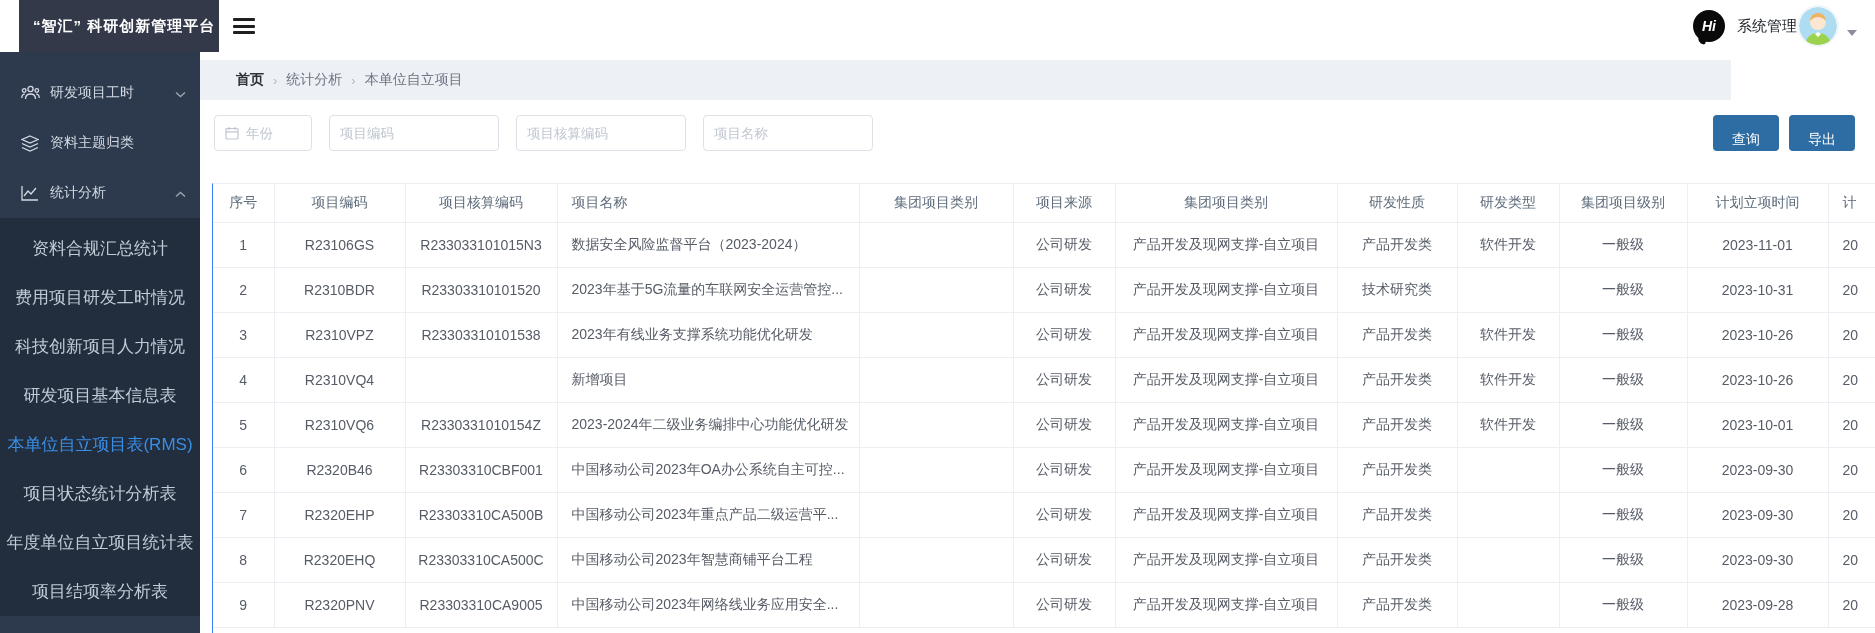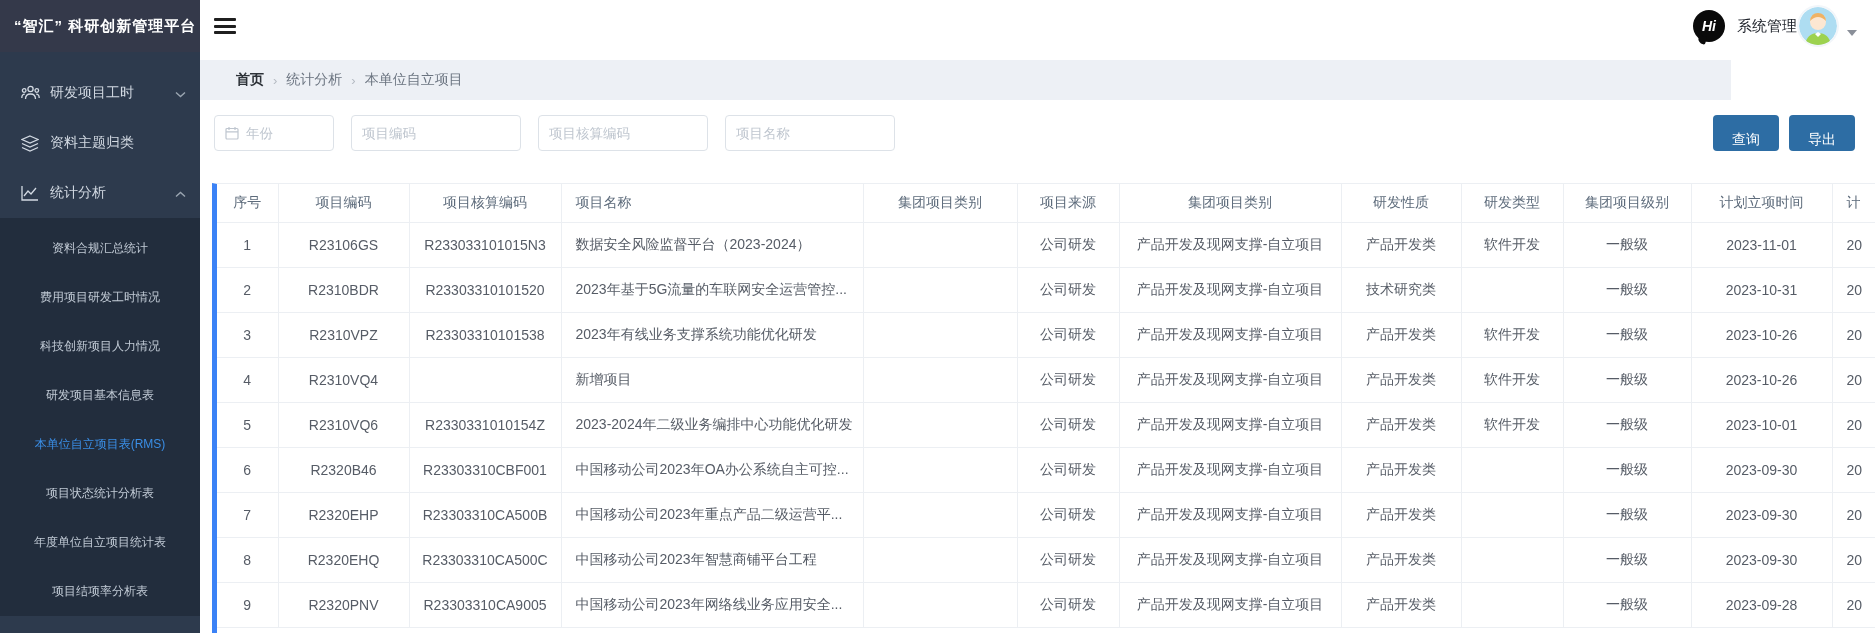--- a/index.html
+++ b/index.html
@@ -1,59 +1,59 @@
 <!DOCTYPE html>
 <html><head>
 <meta charset="utf-8">
 <style>
   * { box-sizing: border-box; margin: 0; padding: 0; }
   html, body { width: 1875px; height: 633px; overflow: hidden; }
   body { font-family: "Liberation Sans", "DejaVu Sans", sans-serif; background: #ffffff; position: relative; }
 
   
-  .topbar { position: absolute; top: 0; left: 0; width: 1875px; height: 52px; background: #ffffff; z-index: 30; display: flex; align-items: center; }
+  .topbar { position: absolute; top: 0; left: 0; width: 1875px; height: 52px; background: #ffffff; z-index: 30; display: flex; align-items: center; padding-left: 19px; }
   .logo-block { width: 200px; height: 52px; background: #34394a; color: #ffffff; display: flex; align-items: center; padding-left: 14px; font-size: 15px; font-weight: bold; letter-spacing: 1px; flex: none; }
   .hamburger { margin-left: 12px; width: 26px; height: 22px; display: flex; flex-direction: column; justify-content: space-between; padding: 3px 2px; cursor: pointer; }
   .hamburger span { display: block; height: 3px; background: #1f1f1f; border-radius: 1px; }
   .topbar-right { margin-left: auto; display: flex; align-items: center; padding-right: 18px; gap: 8px; }
   .hi-bubble { width: 32px; height: 32px; background: #0a0a0a; border-radius: 50% 50% 50% 50%; color: #fff; font-style: italic; font-weight: bold; font-size: 14px; display: flex; align-items: center; justify-content: center; position: relative; }
   .hi-bubble:after { content: ""; position: absolute; bottom: -2px; left: 5px; width: 8px; height: 8px; background: #0a0a0a; border-radius: 0 0 2px 6px; transform: rotate(12deg); }
   .user-name { font-size: 15px; color: #1d2129; margin-left: 4px; }
   .avatar { width: 38px; height: 38px; border-radius: 50%; overflow: hidden; flex: none; margin-left: -6px; box-shadow: 0 0 0 2px #f2f6fa; }
   .caret-down { width: 0; height: 0; border-left: 5px solid transparent; border-right: 5px solid transparent; border-top: 6px solid #8a8f99; margin-top: 14px; margin-left: 2px; }
 
   
   .sidebar { position: absolute; top: 52px; left: 0; width: 200px; height: 581px; background: #2d3a4d; z-index: 20; }
   .side-parents { padding-top: 16px; background: #2d3a4d; }
   .side-parent { height: 50px; display: flex; align-items: center; padding: 0 14px 0 20px; color: #d3dae3; font-size: 14px; cursor: pointer; }
   .side-parent .p-icon { width: 20px; height: 20px; margin-right: 10px; flex: none; display: flex; align-items: center; justify-content: center; }
   .side-parent .p-label { flex: 1; }
   .side-parent .p-chevron { flex: none; }
   .side-sub { background: #222d3d; padding: 6px 0 0 0; }
-  .side-sub-item { height: 49px; line-height: 49px; text-align: center; color: #c2cbd6; font-size: 12px; cursor: pointer; white-space: nowrap; overflow: hidden; }
+  .side-sub-item { height: 49px; line-height: 49px; text-align: center; color: #c2cbd6; font-size: 17px; cursor: pointer; white-space: nowrap; overflow: hidden; }
   .side-sub-item.active { color: #3a8ee6; }
 
   
   .breadcrumb-bar { position: absolute; top: 60px; left: 200px; width: 1531px; height: 40px; background: #edf0f5; display: flex; align-items: center; padding-left: 36px; font-size: 14px; }
   .crumb { color: #6b7480; }
   .crumb:first-child { color: #2d3238; font-weight: bold; }
   .crumb-sep { color: #b4bac2; margin: 0 9px; font-size: 13px; }
 
   
   .content { position: absolute; top: 100px; left: 200px; width: 1675px; height: 533px; background: #ffffff; }
   .filter-row { position: absolute; top: 15px; left: 14px; right: 20px; height: 36px; display: flex; align-items: center; }
   .f-input { height: 36px; border: 1px solid #dde2e8; border-radius: 4px; background: #fff; display: flex; align-items: center; padding: 0 10px; margin-right: 17px; }
   .f-input input { border: none; outline: none; width: 100%; font-size: 13.5px; color: #333; font-family: inherit; background: transparent; }
   .f-input input::placeholder { color: #bfc6cf; }
   .f-input .cal-icon { margin-right: 7px; flex: none; display: flex; }
   .btns { margin-left: auto; display: flex; gap: 10px; }
   .btn { min-width: 66px; height: 36px; background: #2d6da4; color: #ffffff; border: none; border-radius: 4px; font-size: 14px; cursor: pointer; font-family: inherit; padding: 16px 16px; }
 
   
-  .table-wrap { position: absolute; top: 83px; left: 12px; width: 1663px; height: 450px; overflow: hidden; border-top: 1px solid #eceff3; border-left: 5px solid #3b82f6; }
+  .table-wrap { position: absolute; top: 83px; left: 12px; width: 1663px; height: 450px; overflow: hidden; border-top: 1px solid #eceff3; border-left: 1px solid #3b82f6; }
   table { border-collapse: collapse; table-layout: fixed; }
   th, td { border-right: 1px solid #eceff3; border-bottom: 1px solid #eceff3; font-weight: normal; font-size: 14px; text-align: center; padding: 0 6px; white-space: nowrap; overflow: hidden; }
   th { height: 38px; color: #5d6b7b; background: #ffffff; }
   td { height: 45px; color: #565c66; background: #ffffff; }
   th.col-name, td.col-name { text-align: left; padding-left: 14px; }
   th.col-clip, td.col-clip { text-align: left; padding-left: 14px; border-right: none; }
 </style>
 </head>
 <body>
 
@@ -135,21 +135,21 @@
 <div class="breadcrumb-bar" id="breadcrumb-bar">
     <span class="crumb">首页</span>
     <span class="crumb-sep">›</span>
     <span class="crumb">统计分析</span>
     <span class="crumb-sep">›</span>
     <span class="crumb">本单位自立项目</span>
   </div>
 
 <div class="content">
   <div class="filter-row" id="filter-row">
-    <div class="f-input" style="width: 120px;">
+    <div class="f-input" style="width: 98px;">
         <span class="cal-icon">
           <svg width="14" height="14" viewBox="0 0 14 14" fill="none" stroke="#bfc6cf" stroke-width="1.2">
             <rect x="1" y="2.5" width="12" height="10.5" rx="1"></rect>
             <path d="M1 5.8 H13 M4 1 v3 M10 1 v3"></path>
           </svg>
         </span>
         <input type="text" placeholder="年份" style="">
       </div>
       <div class="f-input" style="width: 170px;">
         <input type="text" placeholder="项目编码" style="">

